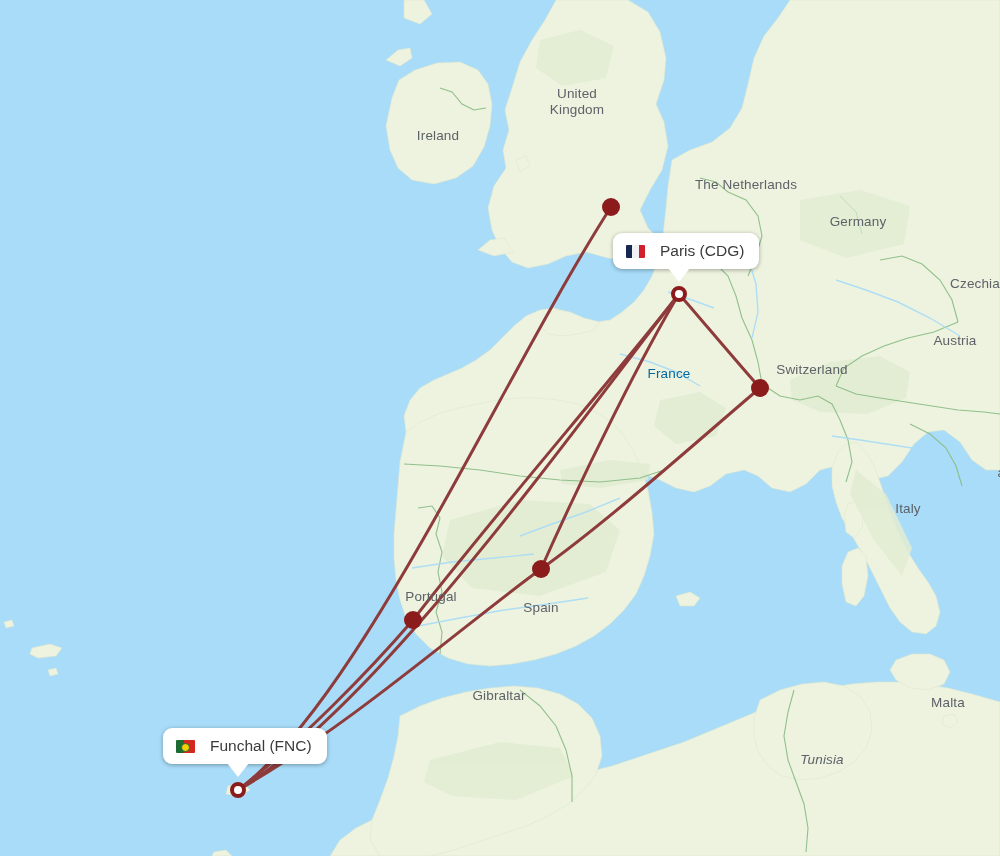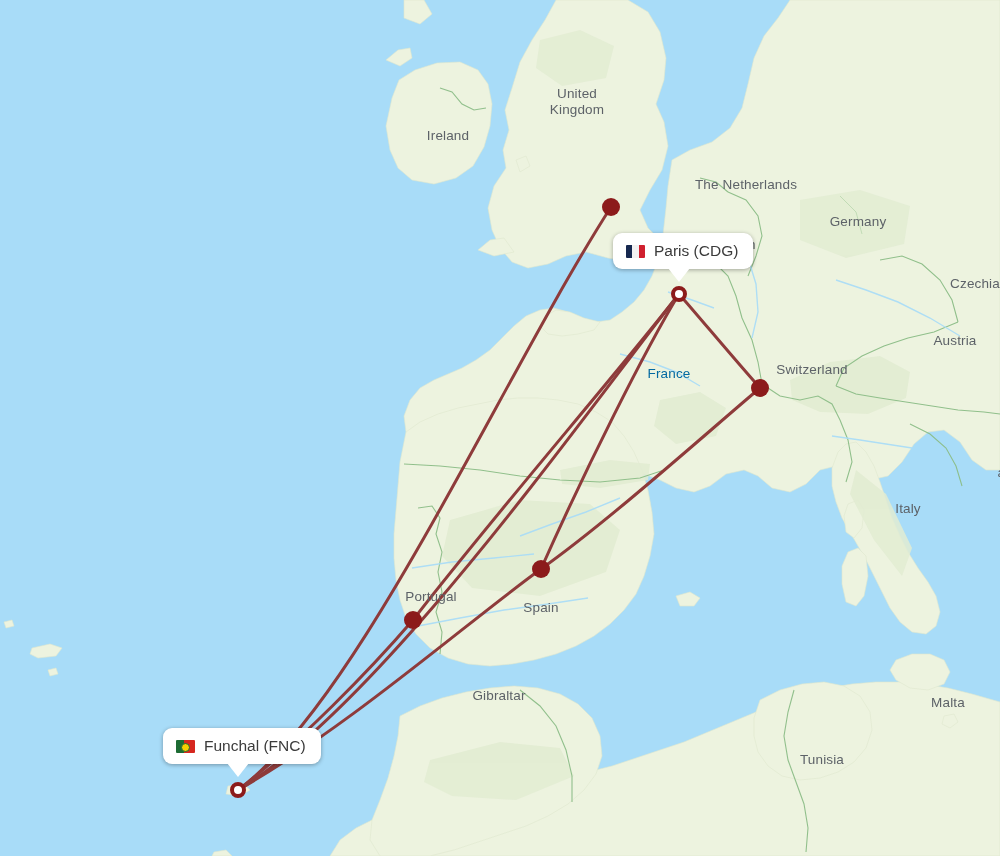--- a/index.html
+++ b/index.html
@@ -31,21 +31,21 @@
   }
 
   .airport-tooltip {
     position: absolute;
     background: #ffffff;
     border-radius: 9px;
     box-shadow: 0 1px 4px rgba(0,0,0,0.33);
     padding: 9px 15px 9px 13px;
     display: flex;
     align-items: center;
-    gap: 9px;
+    gap: 15px;
     white-space: nowrap;
     z-index: 40;
   }
   .airport-tooltip .tip-text {
     font-size: 15.5px;
     color: #3b3b3b;
     font-family: "Liberation Sans", sans-serif;
   }
   .airport-tooltip .tail {
     position: absolute;
@@ -258,37 +258,37 @@
           <circle cx="760" cy="388" r="9" fill="#8c1b1b"></circle>
           <circle cx="541" cy="569" r="9" fill="#8c1b1b"></circle>
           <circle cx="413" cy="620" r="9" fill="#8c1b1b"></circle>
           <circle cx="679" cy="294" r="6" fill="#ffffff" stroke="#8c1b1b" stroke-width="4"></circle>
           <circle cx="238" cy="790" r="6" fill="#ffffff" stroke="#8c1b1b" stroke-width="4"></circle>
         </g>
     </g>
   </svg>
 
   <div id="country-labels-layer">
-      <div class="country-label" style="left: 448px; top: 136px; color: rgb(93, 98, 104);">Ireland</div>
+      <div class="country-label" style="left: 438px; top: 136px; color: rgb(93, 98, 104);">Ireland</div>
       <div class="country-label" style="left: 577px; top: 102px; color: rgb(93, 98, 104);">United
 Kingdom</div>
       <div class="country-label" style="left: 746px; top: 185px; color: rgb(93, 98, 104);">The Netherlands</div>
       <div class="country-label" style="left: 858px; top: 222px; color: rgb(93, 98, 104);">Germany</div>
       <div class="country-label" style="left: 975px; top: 268px; color: rgb(93, 98, 104); margin-top: 16px;">Czechia</div>
       <div class="country-label" style="left: 750px; top: 245px; color: rgb(93, 98, 104);">m</div>
       <div class="country-label" style="left: 955px; top: 341px; color: rgb(93, 98, 104);">Austria</div>
       <div class="country-label" style="left: 812px; top: 370px; color: rgb(93, 98, 104);">Switzerland</div>
       <div class="country-label" style="left: 669px; top: 374px; color: #0369a1;">France</div>
       <div class="country-label" style="left: 908px; top: 509px; color: rgb(93, 98, 104);">Italy</div>
       <div class="country-label" style="left: 981px; top: 473px; color: rgb(93, 98, 104); margin-left: 35px;">and H</div>
       <div class="country-label" style="left: 541px; top: 588px; color: rgb(93, 98, 104); margin-top: 20px;">Spain</div>
       <div class="country-label" style="left: 431px; top: 597px; color: rgb(93, 98, 104);">Portugal</div>
       <div class="country-label" style="left: 499px; top: 696px; color: rgb(93, 98, 104);">Gibraltar</div>
       <div class="country-label" style="left: 948px; top: 703px; color: rgb(93, 98, 104);">Malta</div>
-      <div class="country-label" style="left: 822px; top: 760px; color: rgb(93, 98, 104);">Tunisia</div>
+      <div class="country-label" style="left: 822px; top: 760px; color: rgb(93, 98, 104); font-style: italic;">Tunisia</div>
     </div>
 
   <div id="tooltips-layer">
       <div class="airport-tooltip" style="left: 613px; top: 233px;">
         <span class="flag flag-fr"></span>
         <span class="tip-text">Paris (CDG)</span>
         <div class="tail" style="left: 55px; top: 35px;"></div>
       </div>
       <div class="airport-tooltip" style="left: 163px; top: 728px; text-align: right;">
         <span class="flag flag-pt"></span>

